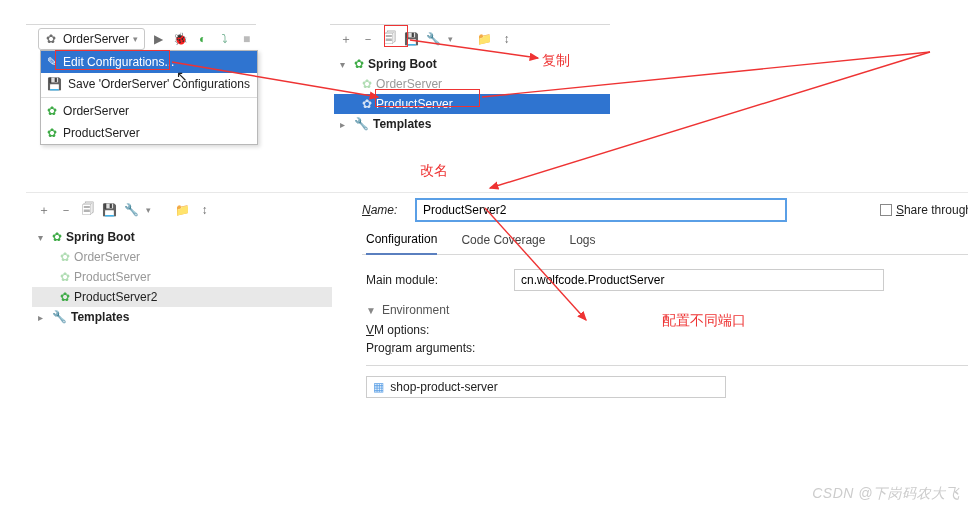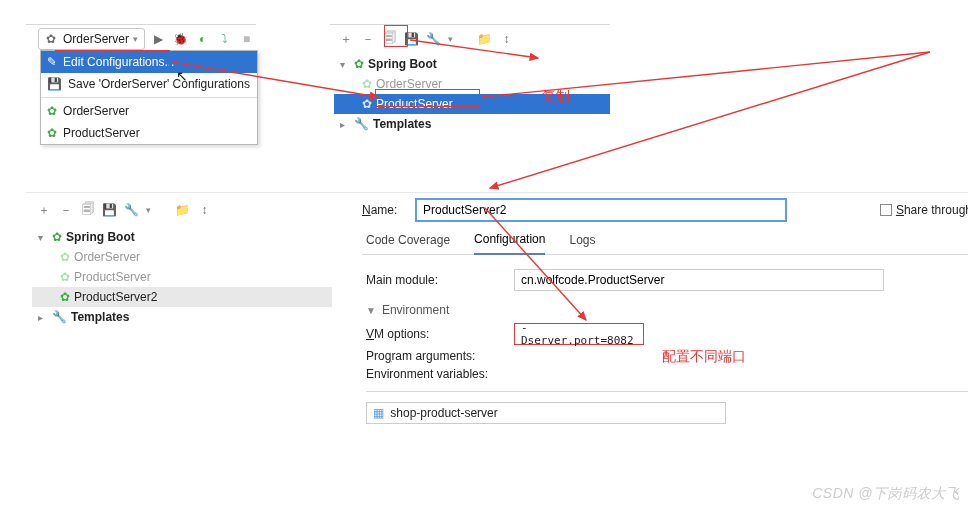--- a/index.html
+++ b/index.html
@@ -17,21 +17,21 @@
   .dd-sep { border-top: 1px solid #ddd; margin: 2px 0; }
   .tree-panel { position: absolute; border: 1px solid #ccc; background: #fff; display: flex; flex-direction: column; }
   .tree { padding: 4px 0; }
   .node { display: flex; align-items: center; height: 20px; gap: 4px; padding-left: 6px; }
   .node .arrow { width: 10px; color: #888; font-size: 10px; }
   .node .lbl { white-space: nowrap; text-align: center; }
   .node.sel { background: #2f74d0; color: #fff; }
   .node.sel-light { background: #e8e8e8; }
   .pad1 { padding-left: 28px; }
   .red-box { border: 1.5px solid #e33; position: absolute; pointer-events: none; }
-  .anno { position: absolute; color: #e33; font-size: 14px; pointer-events: none; margin-top: 36px; }
+  .anno { position: absolute; color: #e33; font-size: 14px; pointer-events: none; }
   .field-row { display: flex; align-items: center; margin: 4px 0; gap: 8px; }
   .field-label { width: 140px; }
   .txt-input { border: 1px solid #ccc; height: 22px; padding: 0 6px; background: #fff; }
   .txt-input.active { border: 1px solid #5a9fe6; box-shadow: 0 0 0 1px #5a9fe6; }
   .tabs { display: flex; gap: 24px; border-bottom: 1px solid #d8d8d8; height: 30px; align-items: center; padding-left: 4px; }
   .tab { height: 30px; display: flex; align-items: center; color: #444; cursor: pointer; }
   .tab.active { border-bottom: 2px solid #5a7fbf; color: #000; }
   .watermark { position: absolute; right: 8px; bottom: 6px; color: #ccc; font-size: 14px; font-style: italic; letter-spacing: .5px; }
   svg.arrow-line { position: absolute; pointer-events: none; left:0; top:0; }
   .under { text-decoration: underline; }
@@ -155,56 +155,52 @@
       <div class="node">
         <span class="arrow">▸</span>
         <span>🔧</span>
         <b class="lbl">Templates</b>
       </div>
     </div>
   </div>
 
   <div style="position:absolute; left:336px; top:2px; width:610px;">
     <div class="field-row">
-      <span class="field-label" style="width:46px;"><span class="under">N</span><span>ame:</span></span>
+      <span class="field-label" style="width:46px;font-style:italic;"><span class="under">N</span><span>ame:</span></span>
       <input class="txt-input active" style="width: 370px;" value="ProductServer2">
       <span style="flex:1"></span>
       <label style="display:flex;align-items:center;white-space:nowrap;">
           <span class="chk"></span>
           <span class="under">S</span>
           <span>hare through</span>
         </label>
     </div>
 
     <div class="tabs">
+      <div class="tab active">Configuration</div>
       <div class="tab">Code Coverage</div>
-      <div class="tab active">Configuration</div>
       <div class="tab">Logs</div>
     </div>
 
     <div style="padding:10px 4px 0 4px;">
       <div class="field-row">
         <span class="field-label">Main module:</span>
         <input class="txt-input" style="width: 370px;" value="cn.wolfcode.ProductServer">
       </div>
 
       <div class="env-header">
         <span style="font-size:10px;color:#888;">▼</span>
         <span>Environment</span>
       </div>
 
       <div class="field-row">
         <span class="field-label"><span class="under">V</span>M options:</span>
-        <span class="txt-input" style="width:130px;border:1.5px solid #e33;font-family:monospace;font-size:11px;display:inline-flex;align-items:center;">-Dserver.port=8082</span>
       </div>
       <div class="field-row">
         <span class="field-label">Pro<span class="under">g</span>ram arguments:</span>
-      </div>
-      <div class="field-row">
-        <span class="field-label">Environment variables:</span>
       </div>
 
       <div class="sep" style="margin:10px 0;"></div>
 
       <div class="field-row">
         <span class="txt-input" style="width:360px;display:inline-flex;align-items:center;gap:6px;">
           <span style="color:#5a9fe6">▦</span>
           <span>shop-product-server</span>
         </span>
       </div>

